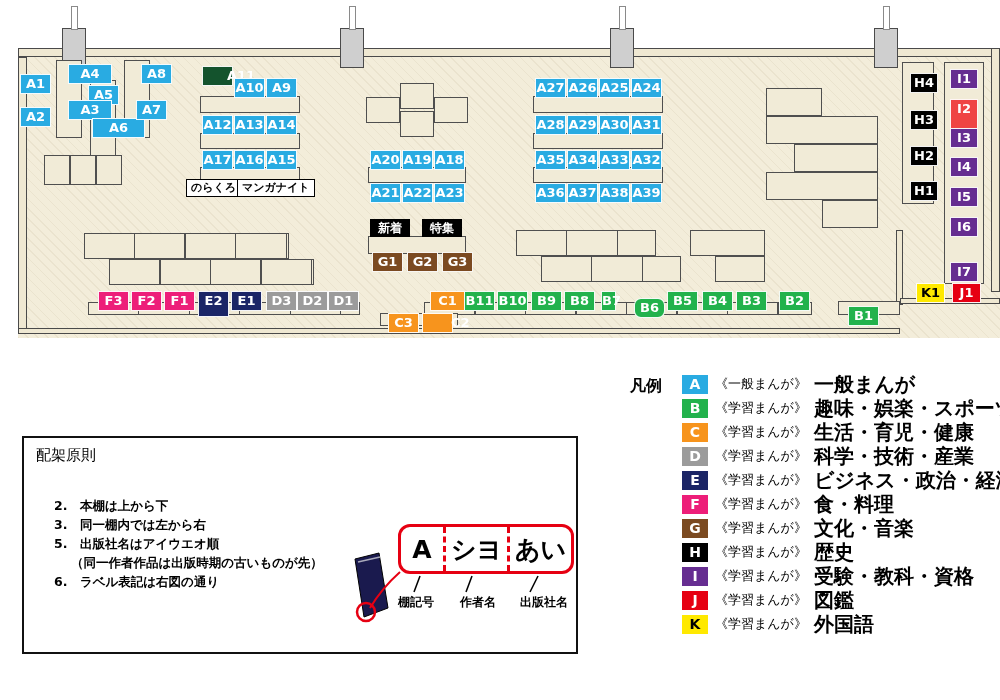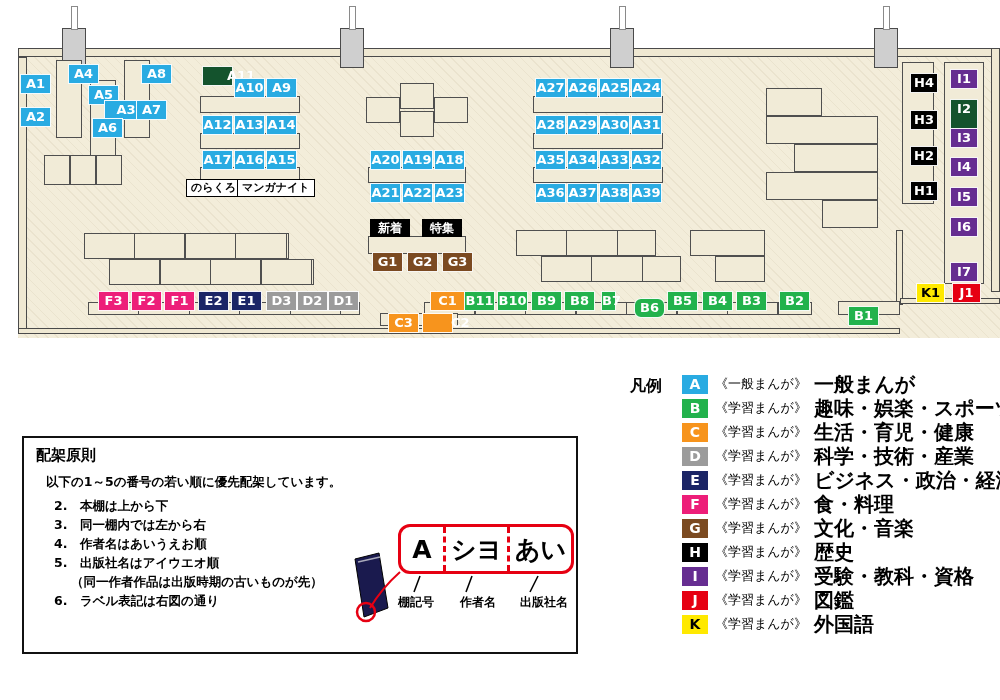--- a/index.html
+++ b/index.html
@@ -22,21 +22,21 @@
   .legend { position:absolute; left:622px; top:374px; width:372px; height:270px; }
   .legend-title { position:absolute; left:8px; top:2px; font-size:16px; font-weight:bold; }
   .legend-items { position:absolute; left:60px; top:0; display:flex; flex-direction:column; gap:4px; }
   .legend-row { display:flex; align-items:center; gap:7px; height:20px; }
   .legend-tile { width:26px; height:19px; flex:0 0 26px; text-align:center; line-height:19px;
                  font-weight:bold; font-size:14px; }
   .legend-scope { font-size:13px; white-space:nowrap; }
   .legend-cat { font-size:20px; font-weight:bold; white-space:nowrap; }
   .principles { position:absolute; left:22px; top:436px; width:556px; height:218px;
                 border:2px solid #111; background:#fff; }
-  .p-title { position:absolute; left:12px; top:8px; font-size:15px; font-weight:bold; }
+  .p-title { position:absolute; left:12px; top:8px; font-size:15px; font-weight:normal; }
   .p-intro { position:absolute; left:22px; top:36px; font-size:12.5px; font-weight:bold; }
   .p-rules { position:absolute; left:30px; top:58px; font-size:12.5px; font-weight:bold; line-height:19px; }
   .p-rule-sub { padding-left:17px; }
   .label-box { position:absolute; left:374px; top:86px; width:176px; height:50px; background:#fff;
                border:3px solid #e60012; border-radius:12px; display:flex; align-items:stretch; }
   .label-cell { display:flex; align-items:center; justify-content:center; font-size:25px; font-weight:bold; color:#000; }
   .label-cell + .label-cell { border-left:3px dashed #e60012; }
   .lc1 { width:42px; } .lc2 { flex:1; } .lc3 { flex:1; }
   .anno { position:absolute; top:156px; font-size:12px; font-weight:bold; }
   .anno-1 { left:374px; } .anno-2 { left:436px; } .anno-3 { left:496px; }
@@ -95,24 +95,24 @@
       <div class="shelf" style="left: 690px; top: 230px; width: 75px; height: 26px;"></div>
       <div class="shelf" style="left: 715px; top: 256px; width: 50px; height: 26px;"></div>
       <div class="shelf cells" style="left: 88px; top: 302px; width: 272px; height: 13px;"></div>
       <div class="shelf cells" style="left: 424px; top: 302px; width: 388px; height: 13px;"></div>
       <div class="shelf" style="left: 380px; top: 313px; width: 78px; height: 13px;"></div>
       <div class="shelf" style="left: 838px; top: 301px; width: 62px; height: 14px;"></div>
       <div class="shelf" style="left: 902px; top: 62px; width: 32px; height: 142px;"></div>
       <div class="shelf" style="left: 944px; top: 62px; width: 40px; height: 222px;"></div>
       <div class="marker" style="left: 20px; top: 74px; width: 31px; height: 20px; background: rgb(41, 171, 226);">A1</div>
       <div class="marker" style="left: 20px; top: 107px; width: 31px; height: 20px; background: rgb(41, 171, 226);">A2</div>
-      <div class="marker" style="left: 68px; top: 64px; width: 31px; height: 20px; background: rgb(41, 171, 226);">A4</div>
+      <div class="marker" style="left: 68px; top: 64px; width: 44px; height: 20px; background: rgb(41, 171, 226);">A4</div>
       <div class="marker" style="left: 88px; top: 85px; width: 31px; height: 20px; background: rgb(41, 171, 226);">A5</div>
-      <div class="marker" style="left: 68px; top: 100px; width: 44px; height: 20px; background: rgb(41, 171, 226); margin-left: 36px;">A3</div>
-      <div class="marker" style="left: 92px; top: 118px; width: 31px; height: 20px; background: rgb(41, 171, 226);">A6</div>
+      <div class="marker" style="left: 68px; top: 100px; width: 44px; height: 20px; background: rgb(41, 171, 226);">A3</div>
+      <div class="marker" style="left: 92px; top: 118px; width: 53px; height: 20px; background: rgb(41, 171, 226);">A6</div>
       <div class="marker" style="left: 141px; top: 64px; width: 31px; height: 20px; background: rgb(41, 171, 226);">A8</div>
       <div class="marker" style="left: 136px; top: 100px; width: 31px; height: 20px; background: rgb(41, 171, 226);">A7</div>
       <div class="marker" style="left: 202px; top: 66px; width: 31px; height: 20px; background: #14532d; padding-left: 24px;">A11</div>
       <div class="marker" style="left: 234px; top: 78px; width: 31px; height: 20px; background: rgb(41, 171, 226);">A10</div>
       <div class="marker" style="left: 266px; top: 78px; width: 31px; height: 20px; background: rgb(41, 171, 226);">A9</div>
       <div class="marker" style="left: 202px; top: 115px; width: 31px; height: 20px; background: rgb(41, 171, 226);">A12</div>
       <div class="marker" style="left: 234px; top: 115px; width: 31px; height: 20px; background: rgb(41, 171, 226);">A13</div>
       <div class="marker" style="left: 266px; top: 115px; width: 31px; height: 20px; background: rgb(41, 171, 226);">A14</div>
       <div class="marker" style="left: 202px; top: 150px; width: 31px; height: 20px; background: rgb(41, 171, 226);">A17</div>
       <div class="marker" style="left: 234px; top: 150px; width: 31px; height: 20px; background: rgb(41, 171, 226);">A16</div>
@@ -138,21 +138,21 @@
       <div class="marker" style="left: 535px; top: 183px; width: 31px; height: 20px; background: rgb(41, 171, 226);">A36</div>
       <div class="marker" style="left: 567px; top: 183px; width: 31px; height: 20px; background: rgb(41, 171, 226);">A37</div>
       <div class="marker" style="left: 599px; top: 183px; width: 31px; height: 20px; background: rgb(41, 171, 226);">A38</div>
       <div class="marker" style="left: 631px; top: 183px; width: 31px; height: 20px; background: rgb(41, 171, 226);">A39</div>
       <div class="marker" style="left: 372px; top: 252px; width: 31px; height: 20px; background: rgb(123, 74, 33);">G1</div>
       <div class="marker" style="left: 407px; top: 252px; width: 31px; height: 20px; background: rgb(123, 74, 33);">G2</div>
       <div class="marker" style="left: 442px; top: 252px; width: 31px; height: 20px; background: rgb(123, 74, 33);">G3</div>
       <div class="marker" style="left: 98px; top: 291px; width: 31px; height: 20px; background: rgb(237, 30, 121);">F3</div>
       <div class="marker" style="left: 131px; top: 291px; width: 31px; height: 20px; background: rgb(237, 30, 121);">F2</div>
       <div class="marker" style="left: 164px; top: 291px; width: 31px; height: 20px; background: rgb(237, 30, 121);">F1</div>
-      <div class="marker" style="left: 198px; top: 291px; width: 31px; height: 20px; background: rgb(27, 37, 102); text-align: center;">E2</div>
+      <div class="marker" style="left: 198px; top: 291px; width: 31px; height: 26px; background: rgb(27, 37, 102); text-align: center;">E2</div>
       <div class="marker" style="left: 231px; top: 291px; width: 31px; height: 20px; background: rgb(27, 37, 102);">E1</div>
       <div class="marker" style="left: 266px; top: 291px; width: 31px; height: 20px; background: rgb(155, 155, 155);">D3</div>
       <div class="marker" style="left: 297px; top: 291px; width: 31px; height: 20px; background: rgb(155, 155, 155);">D2</div>
       <div class="marker" style="left: 328px; top: 291px; width: 31px; height: 20px; background: rgb(155, 155, 155);">D1</div>
       <div class="marker" style="left: 430px; top: 291px; width: 35px; height: 20px; background: rgb(247, 148, 29);">C1</div>
       <div class="marker" style="left: 464px; top: 291px; width: 31px; height: 20px; background: rgb(34, 178, 76);">B11</div>
       <div class="marker" style="left: 497px; top: 291px; width: 31px; height: 20px; background: rgb(34, 178, 76);">B10</div>
       <div class="marker" style="left: 531px; top: 291px; width: 31px; height: 20px; background: rgb(34, 178, 76);">B9</div>
       <div class="marker" style="left: 564px; top: 291px; width: 31px; height: 20px; background: rgb(34, 178, 76);">B8</div>
       <div class="marker" style="left: 601px; top: 291px; width: 15px; height: 20px; background: rgb(34, 178, 76);">B7</div>
@@ -162,21 +162,21 @@
       <div class="marker" style="left: 736px; top: 291px; width: 31px; height: 20px; background: rgb(34, 178, 76);">B3</div>
       <div class="marker" style="left: 779px; top: 291px; width: 31px; height: 20px; background: rgb(34, 178, 76);">B2</div>
       <div class="marker" style="left: 388px; top: 313px; width: 31px; height: 20px; background: rgb(247, 148, 29);">C3</div>
       <div class="marker" style="left: 422px; top: 313px; width: 31px; height: 20px; background: rgb(247, 148, 29); padding-left: 28px;">C2</div>
       <div class="marker" style="left: 848px; top: 306px; width: 31px; height: 20px; background: rgb(34, 178, 76);">B1</div>
       <div class="marker" style="left: 910px; top: 73px; width: 28px; height: 20px; background: rgb(0, 0, 0);">H4</div>
       <div class="marker" style="left: 910px; top: 110px; width: 28px; height: 20px; background: rgb(0, 0, 0);">H3</div>
       <div class="marker" style="left: 910px; top: 146px; width: 28px; height: 20px; background: rgb(0, 0, 0);">H2</div>
       <div class="marker" style="left: 910px; top: 181px; width: 28px; height: 20px; background: rgb(0, 0, 0);">H1</div>
       <div class="marker" style="left: 950px; top: 69px; width: 28px; height: 20px; background: rgb(102, 45, 145);">I1</div>
-      <div class="marker" style="left: 950px; top: 99px; width: 28px; height: 35px; background: #14532d;">I2</div>
+      <div class="marker" style="left: 950px; top: 99px; width: 28px; height: 35px; background: #ef4444;">I2</div>
       <div class="marker" style="left: 950px; top: 128px; width: 28px; height: 20px; background: rgb(102, 45, 145);">I3</div>
       <div class="marker" style="left: 950px; top: 157px; width: 28px; height: 20px; background: rgb(102, 45, 145);">I4</div>
       <div class="marker" style="left: 950px; top: 187px; width: 28px; height: 20px; background: rgb(102, 45, 145);">I5</div>
       <div class="marker" style="left: 950px; top: 217px; width: 28px; height: 20px; background: rgb(102, 45, 145);">I6</div>
       <div class="marker" style="left: 950px; top: 262px; width: 28px; height: 20px; background: rgb(102, 45, 145);">I7</div>
       <div class="marker" style="left: 916px; top: 283px; width: 29px; height: 20px; background: rgb(255, 233, 0); color: rgb(0, 0, 0);">K1</div>
       <div class="marker" style="left: 952px; top: 283px; width: 29px; height: 20px; background: rgb(230, 0, 18);">J1</div>
       <div class="sign-white" style="left: 186px; top: 179px;">のらくろ</div>
       <div class="sign-white" style="left: 237px; top: 179px;">マンガナイト</div>
       <div class="sign-black" style="left: 370px; top: 219px; width: 40px;">新着</div>
@@ -239,25 +239,23 @@
         <div class="legend-row">
           <span class="legend-tile" style="background: rgb(255, 233, 0); color: rgb(0, 0, 0);">K</span>
           <span class="legend-scope">《学習まんが》</span>
           <span class="legend-cat">外国語</span>
         </div>
       </div>
   </div>
 
   <div class="principles">
     <div class="p-title">配架原則</div>
-    <div class="p-intro">以下の1～5の番号の若い順に優先配架しています。</div>
     <div class="p-rules" id="p-rules">
         <div>2.　本棚は上から下</div>
         <div>3.　同一棚内では左から右</div>
-        <div>4.　作者名はあいうえお順</div>
         <div>5.　出版社名はアイウエオ順</div>
         <div class="p-rule-sub">（同一作者作品は出版時期の古いものが先）</div>
         <div>6.　ラベル表記は右図の通り</div>
       </div>
 
     <div class="book">
       <svg width="54" height="76" viewBox="0 0 54 76">
         <path d="M13 9 L37 3 L46 58 L22 67 Z" fill="#1a1a4e" stroke="#000" stroke-width="1"></path>
         <path d="M16 12 L38 7" stroke="#aab" stroke-width="1.5" fill="none"></path>
         <circle cx="24" cy="62" r="9" fill="none" stroke="#e60012" stroke-width="2.5"></circle>

